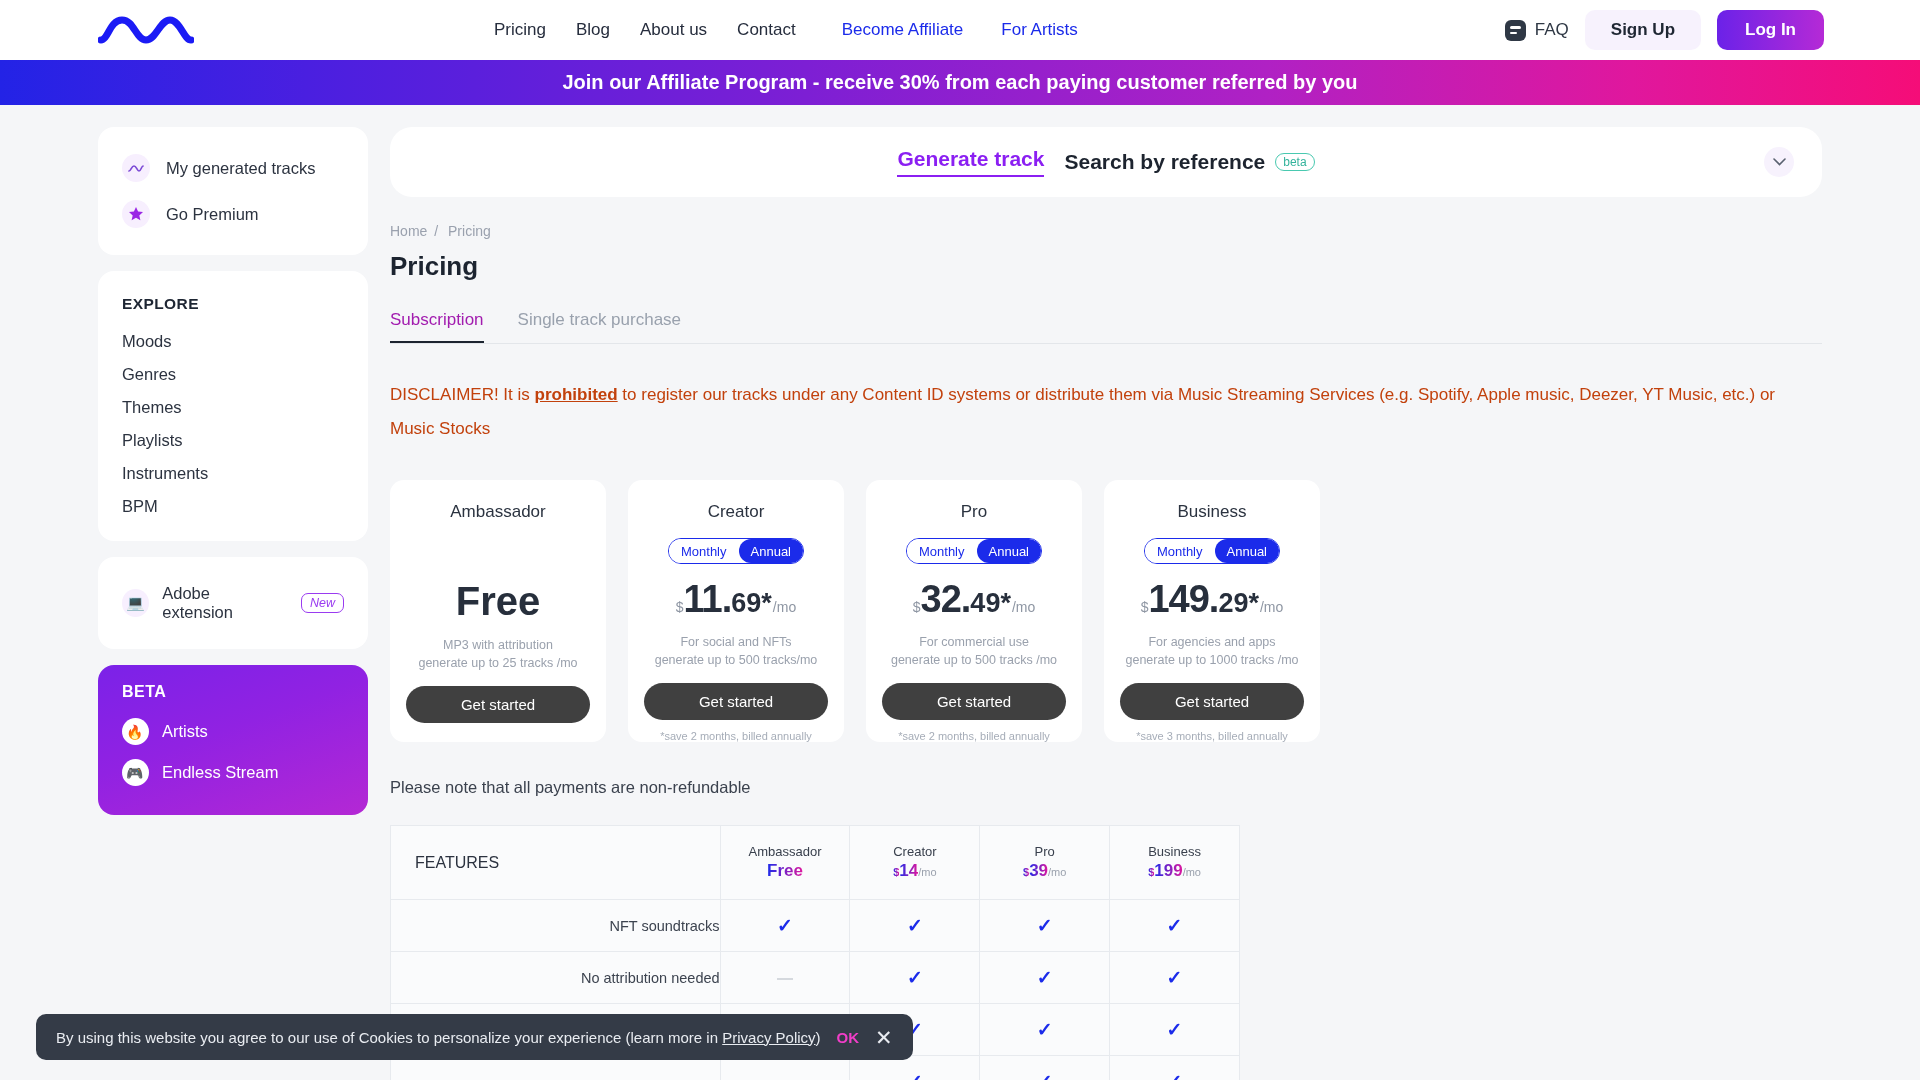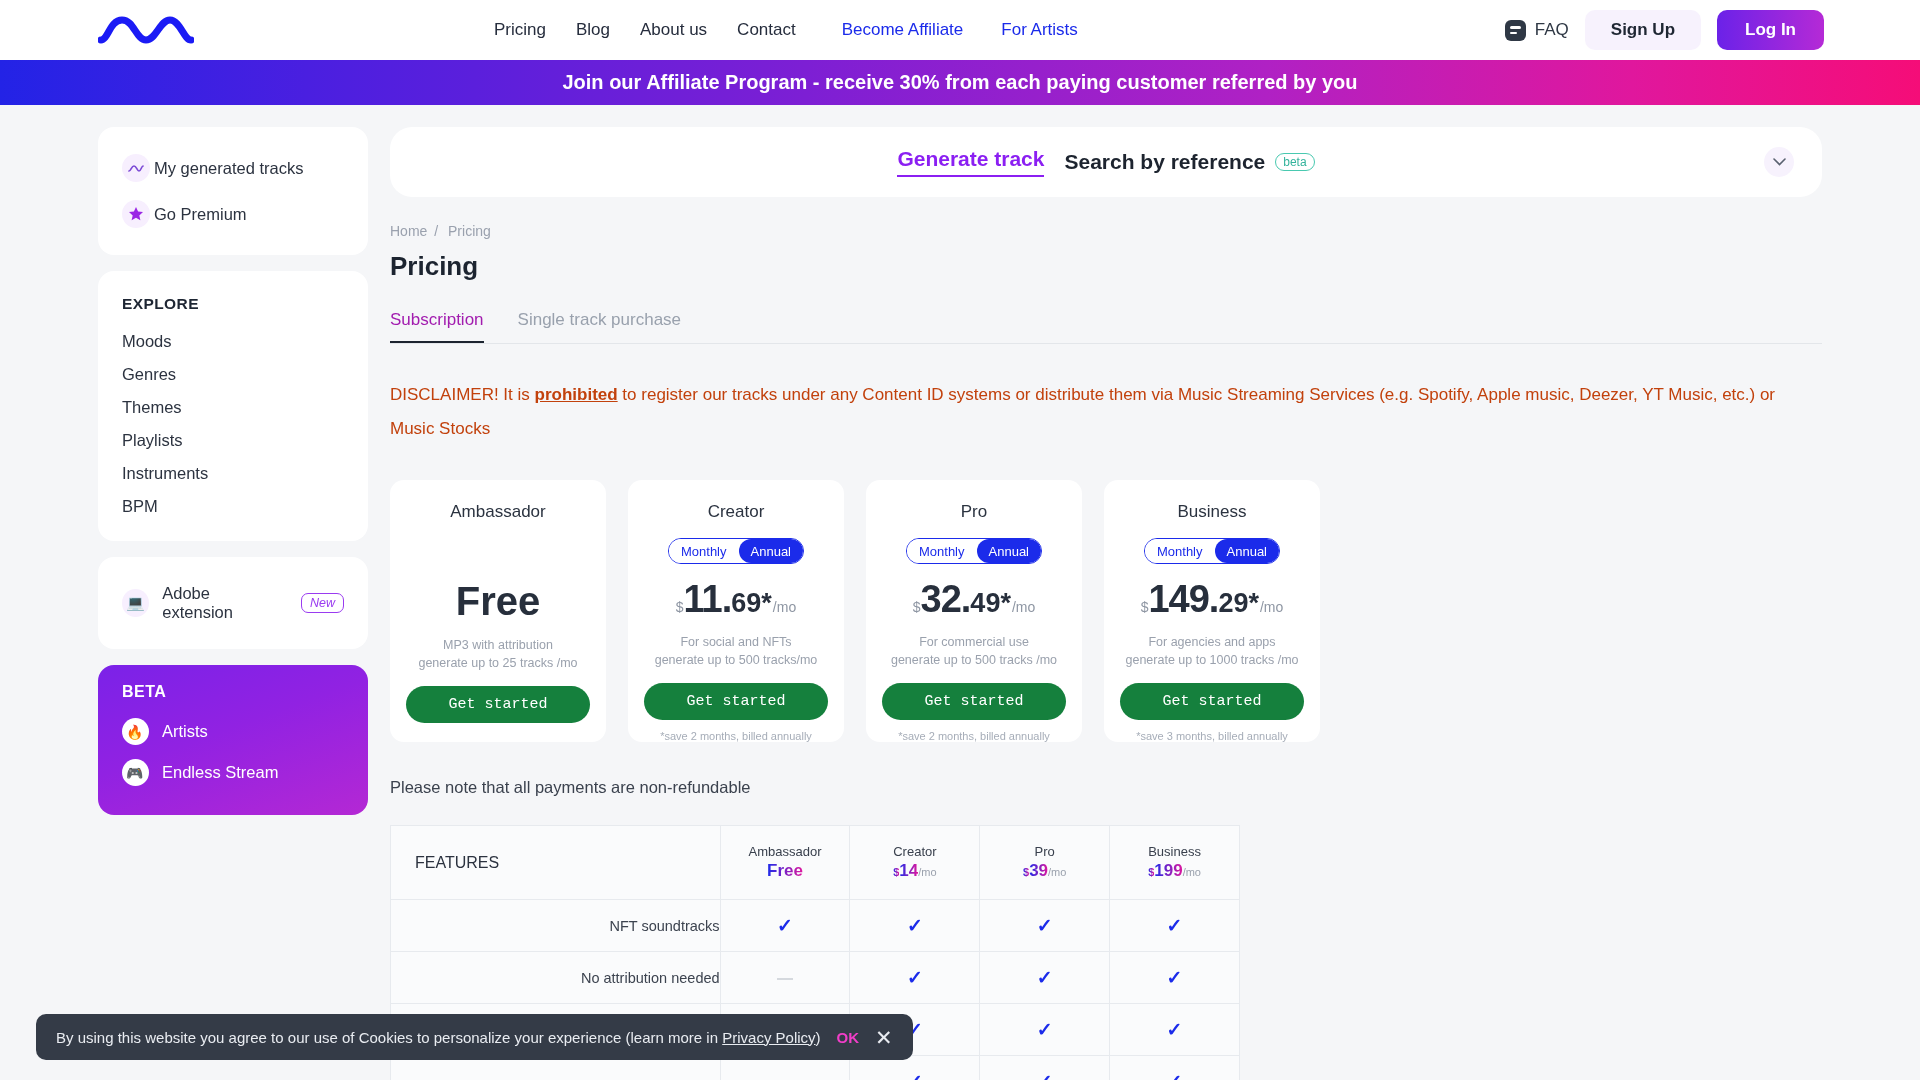--- a/index.html
+++ b/index.html
@@ -61,21 +61,21 @@
   
   .page { display: flex; padding: 0 98px; margin-top: 22px; }
 
   
   .sidebar { width: 270px; flex: 0 0 270px; }
   .card {
     background: #fff; border-radius: 16px; padding: 18px 0;
     margin-bottom: 16px;
   }
   .side-item {
-    display: flex; align-items: center; gap: 4px;
+    display: flex; align-items: center; gap: 16px;
     padding: 9px 24px; font-size: 16.5px; color: #2c3340; cursor: pointer;
   }
   .side-ico {
     width: 28px; height: 28px; border-radius: 50%;
     background: #f7effe; display: flex; align-items: center; justify-content: center;
     flex: 0 0 28px;
   }
   .side-ico svg { display:block; }
   .explore-head {
     font-size: 15.5px; font-weight: bold; letter-spacing: .4px;
@@ -167,22 +167,22 @@
   .toggle .on { color: #fff; background: #1b2bea; border-radius: 20px; }
   .plan-spacer { height: 41px; }
   .price { display: flex; align-items: baseline; justify-content: center; margin-bottom: 12px; }
   .cur { font-size: 14px; color: #8e96a3; }
   .amt-int { font-size: 38px; font-weight: bold; color: #272f3c; letter-spacing: -1px; }
   .amt-dec { font-size: 27px; font-weight: bold; color: #272f3c; }
   .per { font-size: 14px; color: #8e96a3; margin-left: 1px; }
   .free-amt { font-size: 40px; font-weight: bold; color: #272f3c; margin-bottom: 12px; }
   .plan-desc { font-size: 12.5px; color: #9aa1ad; line-height: 1.45; margin-bottom: 14px; }
   .btn-get {
-    background: #15803d; color: #fff; border: none; border-radius: 22px;
-    width: 100%; height: 37px; font-size: 15px; font-family: Liberation Mono, monospace; cursor: pointer;
+    background: #404040; color: #fff; border: none; border-radius: 22px;
+    width: 100%; height: 37px; font-size: 15px; font-family: Liberation Sans, sans-serif; cursor: pointer;
   }
   .plan-note { font-size: 11px; color: #a6adb8; margin-top: 10px; }
 
   .nonrefund { font-size: 16.5px; color: #3b424e; margin: 36px 0 28px; }
 
   
   .ftable { width: 850px; border: 1px solid #e7eaee; border-radius: 4px; background: #fafbfc; border-collapse: collapse; }
   .ftable td, .ftable th { border: 1px solid #e7eaee; }
   .ftable thead th { padding: 18px 0; font-weight: normal; vertical-align: middle; }
   .th-features { text-align: left; padding-left: 24px !important; font-size: 16px; color: #2b323f; width: 330px; }

